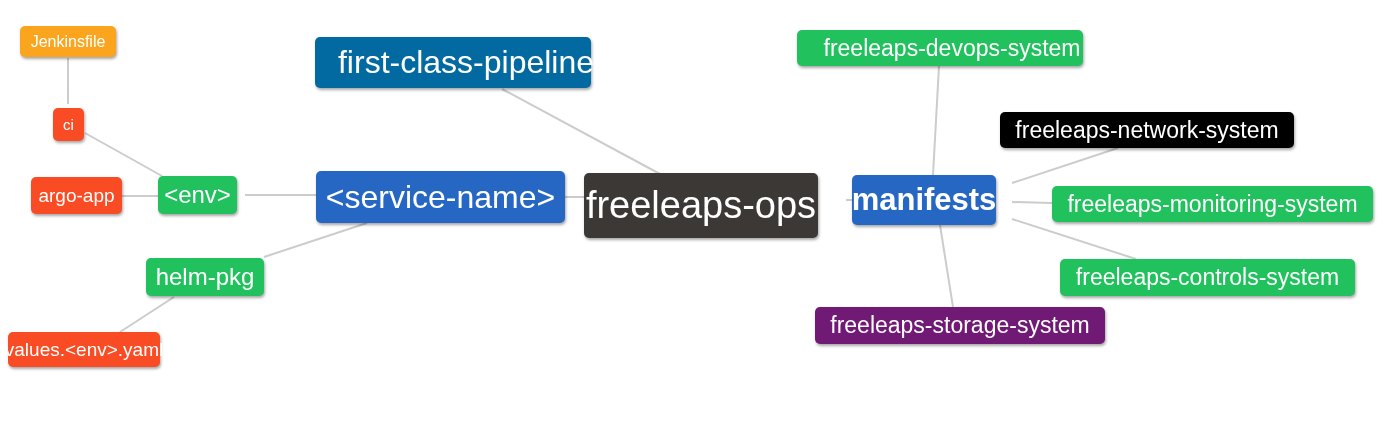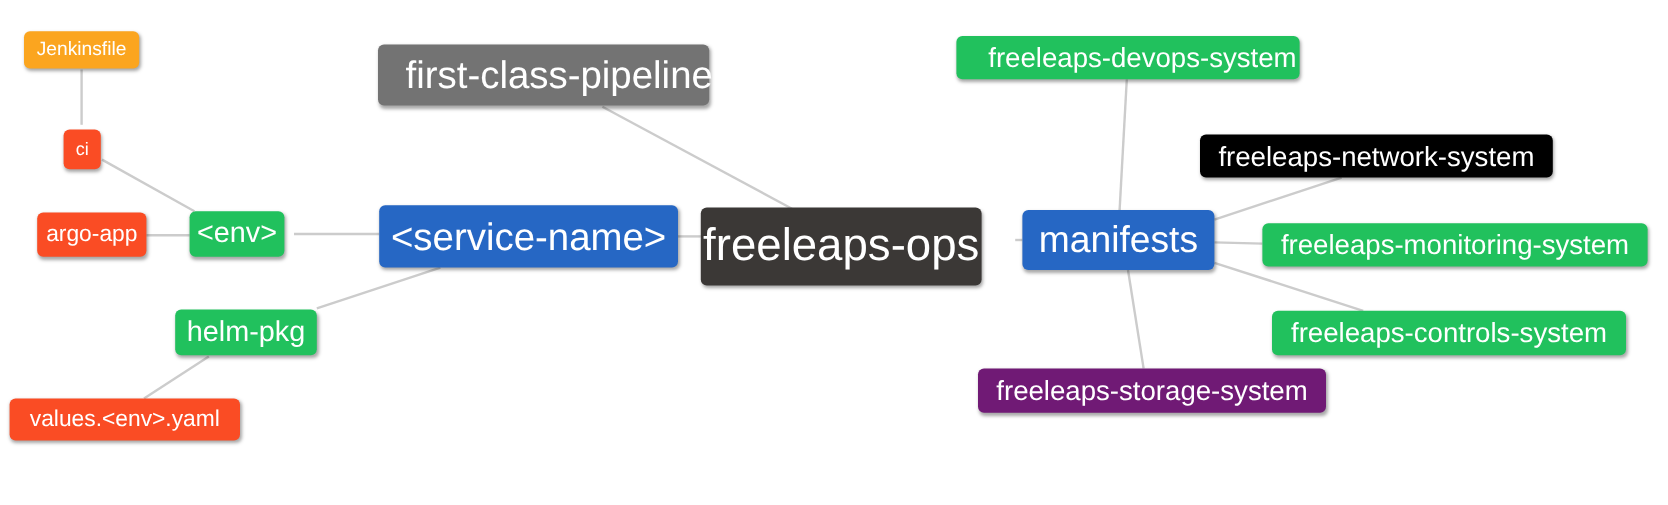--- a/index.html
+++ b/index.html
@@ -42,42 +42,42 @@
       <line x1="933" y1="175" x2="939" y2="66" class="edge" stroke="#cccccc"></line>
       <line x1="1012" y1="183" x2="1118" y2="148" class="edge" stroke="#cccccc"></line>
       <line x1="1012" y1="202" x2="1052" y2="203" class="edge" stroke="#cccccc"></line>
       <line x1="1012" y1="219" x2="1136" y2="259" class="edge" stroke="#cccccc"></line>
       <line x1="940" y1="225" x2="953" y2="307" class="edge" stroke="#cccccc"></line>
     </svg>
 
 <div class="node" style="left: 584px; top: 173px; width: 234px; height: 65px; font-size: 38px; background: rgb(59, 56, 54);">
       <span>freeleaps-ops</span>
     </div>
-    <div class="node" style="left: 315px; top: 37px; width: 276px; height: 51px; font-size: 32px; background: #737373; padding-left: 32px;">
+    <div class="node" style="left: 315px; top: 37px; width: 276px; height: 51px; font-size: 32px; background: #0369a1; padding-left: 32px;">
       <span>first-class-pipeline</span>
     </div>
     <div class="node" style="left: 316px; top: 171px; width: 249px; height: 52px; font-size: 32px; background: rgb(38, 103, 196);">
       <span>&lt;service-name&gt;</span>
     </div>
-    <div class="node" style="left: 852px; top: 175px; width: 160px; height: 50px; font-size: 31px; background: rgb(38, 103, 196);">
+    <div class="node" style="left: 852px; top: 175px; width: 144px; height: 50px; font-size: 31px; background: rgb(38, 103, 196); font-weight: bold;">
       <span>manifests</span>
     </div>
     <div class="node" style="left: 158px; top: 176px; width: 79px; height: 38px; font-size: 24px; background: rgb(33, 193, 93);">
       <span>&lt;env&gt;</span>
     </div>
     <div class="node" style="left: 146px; top: 258px; width: 118px; height: 38px; font-size: 24px; background: rgb(33, 193, 93);">
       <span>helm-pkg</span>
     </div>
     <div class="node" style="left: 53px; top: 108px; width: 31px; height: 33px; font-size: 15px; background: rgb(250, 76, 36);">
       <span>ci</span>
     </div>
     <div class="node" style="left: 31px; top: 177px; width: 91px; height: 37px; font-size: 19px; background: rgb(250, 76, 36);">
       <span>argo-app</span>
     </div>
-    <div class="node" style="left: 8px; top: 332px; width: 192px; height: 35px; font-size: 19px; background: rgb(250, 76, 36);">
+    <div class="node" style="left: 8px; top: 332px; width: 152px; height: 35px; font-size: 19px; background: rgb(250, 76, 36);">
       <span>values.&lt;env&gt;.yaml</span>
     </div>
     <div class="node" style="left: 20px; top: 26px; width: 96px; height: 31px; font-size: 16px; background: rgb(251, 165, 31);">
       <span>Jenkinsfile</span>
     </div>
     <div class="node" style="left: 797px; top: 30px; width: 286px; height: 36px; font-size: 23px; background: rgb(33, 193, 93); padding-left: 30px;">
       <span>freeleaps-devops-system</span>
     </div>
     <div class="node" style="left: 1000px; top: 112px; width: 294px; height: 36px; font-size: 23px; background: #000000;">
       <span>freeleaps-network-system</span>

